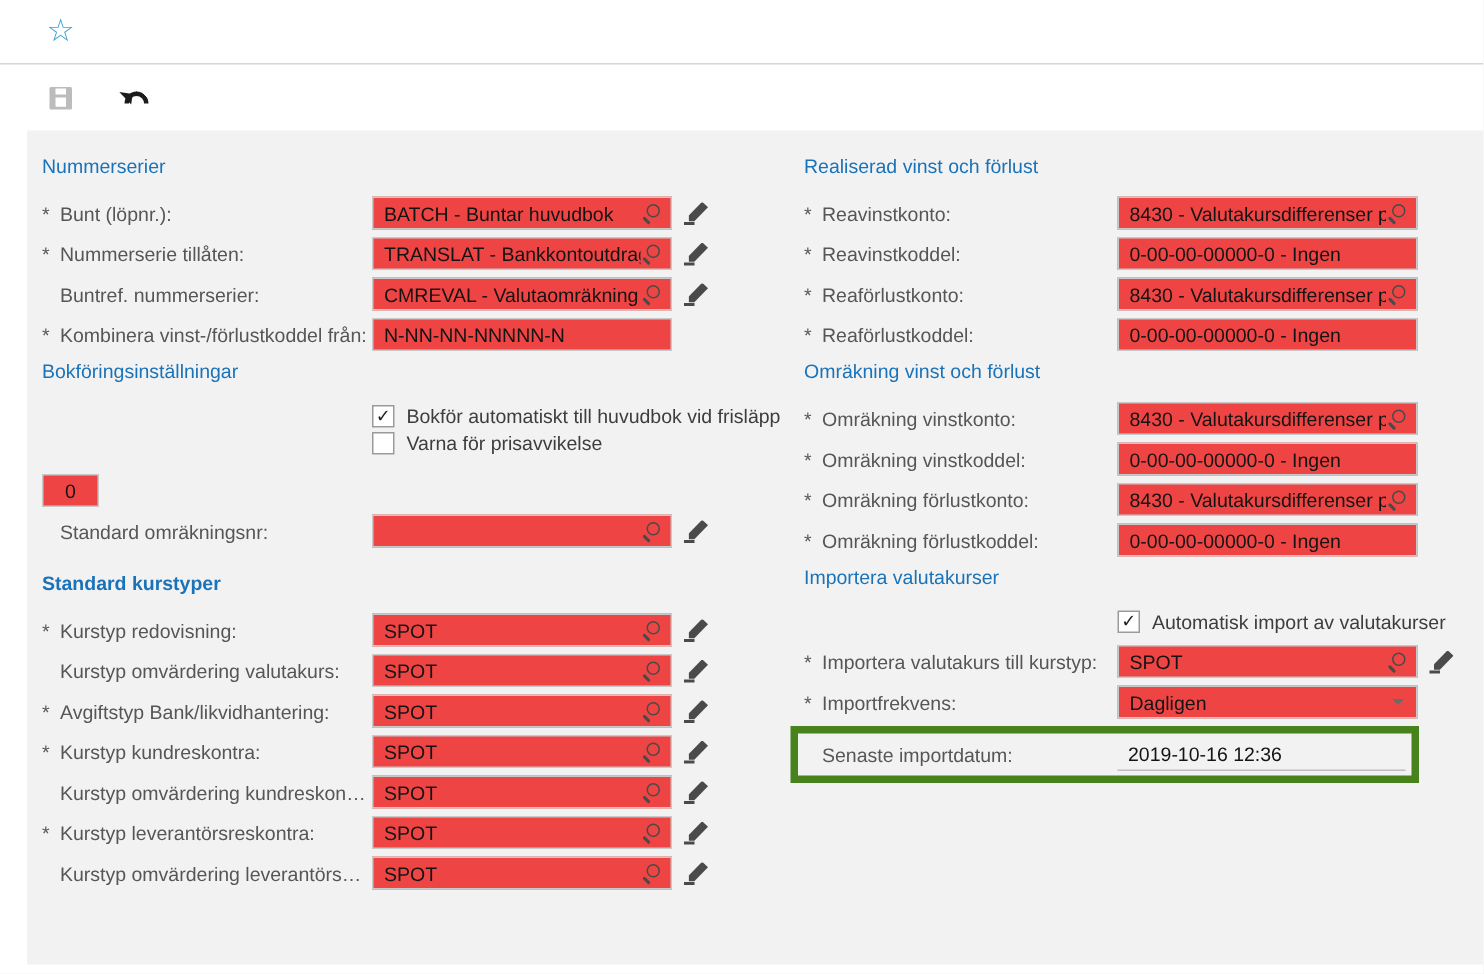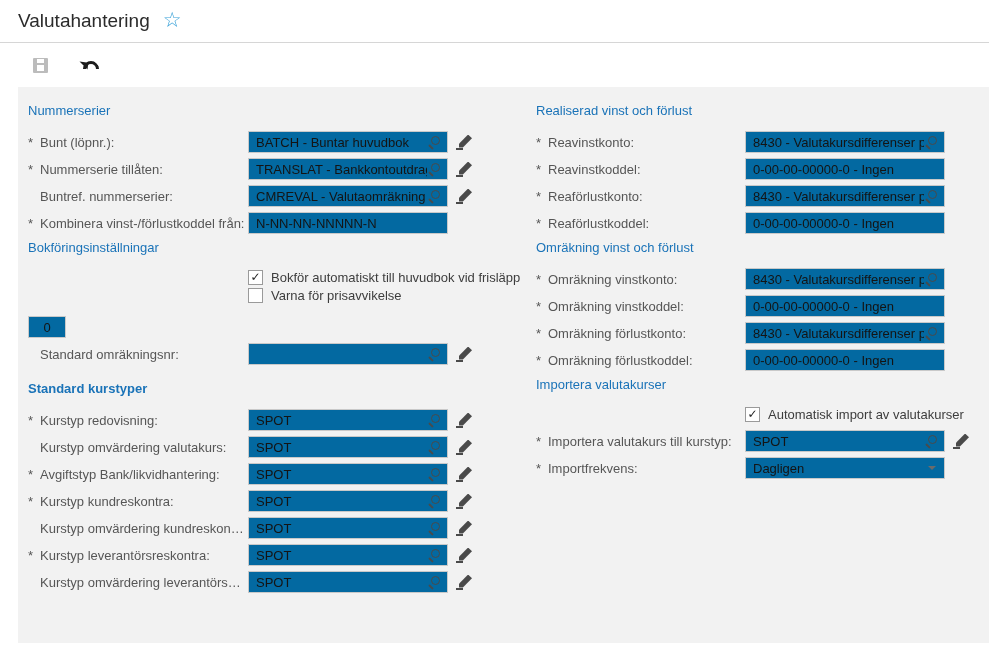--- a/index.html
+++ b/index.html
@@ -34,21 +34,21 @@
   .col-r{left:518px;width:444px;}
   .h{color:#1a73b8;font-size:13px;line-height:16px;height:16px;margin:0 0 12px 0;}
   .mt6{margin-top:6px;}.mt8{margin-top:16px;font-weight:bold;}.mt12{margin-top:12px;}.mt14{margin-top:14px;}
   .frow{display:flex;align-items:center;height:22px;margin-bottom:5px;}
   .frow.nomb{margin-bottom:0;}
   .lblwrap{display:flex;align-items:center;flex:0 0 auto;}
   .col-l .lblwrap{width:220px;}
   .col-r .lblwrap{width:209px;}
   .req{width:12px;color:#565656;font-size:13px;flex:0 0 auto;}
   .lbl{color:#565656;font-size:13px;white-space:nowrap;overflow:hidden;text-overflow:ellipsis;max-width:205px;}
-  .box{display:flex;align-items:center;width:200px;height:22px;background:#0369a1;
+  .box{display:flex;align-items:center;width:200px;height:22px;background:#ef4444;
     border:1px solid #c9c9c9;box-sizing:border-box;padding:0 5px 0 7px;cursor:text;}
   .box .val{flex:1;font-size:13px;color:#141414;white-space:nowrap;overflow:hidden;}
   .box.small{width:38px;padding:0 2px;}
   .box.small .val{text-align:center;}
   
   .sicon{position:relative;width:15px;height:15px;flex:0 0 auto;cursor:pointer;}
   .sicon::before{content:"";position:absolute;top:1px;right:2px;width:7px;height:7px;
     border:1.6px solid #4a4a4a;border-radius:50%;}
   .sicon::after{content:"";position:absolute;left:1px;bottom:2px;width:6px;height:2px;background:#4a4a4a;
     transform:rotate(45deg);border-radius:1px;}
@@ -71,21 +71,20 @@
   
   .hl{border:5px solid #47821c;margin-left:-9px;margin-top:3px;padding:3px 4px;width:419px;box-sizing:border-box;}
   .ro{display:flex;align-items:center;width:200px;height:21px;border-bottom:1px solid #bdbdbd;
     box-sizing:border-box;padding:0 7px;}
   .ro .val{font-size:13px;color:#141414;}
 </style>
 </head>
 <body>
 
 <div class="header">
-  <h1 class="title">Valutahantering</h1>
   <span class="star">☆</span>
 </div>
 
 <div class="toolbar">
   <button class="tbtn">
     <span class="saveicon">
         <i></i>
       </span>
   </button>
   <button class="tbtn">
@@ -407,15 +406,26 @@
       <div class="lblwrap">
           <span class="req">*</span>
           <span class="lbl">Importfrekvens:</span>
         </div>
       <div class="box">
           <span class="val">Dagligen</span>
           <span class="caret"></span>
         </div>
     </div>
 
+    <div class="hl">
+      <div class="frow nomb">
+        <div class="lblwrap">
+            <span class="req"></span>
+            <span class="lbl">Senaste importdatum:</span>
+          </div>
+        <div class="ro">
+            <span class="val">2019-10-16 12:36</span>
+          </div>
+      </div>
+    </div>
 
   </div>
 </div>
 
 </body></html>

